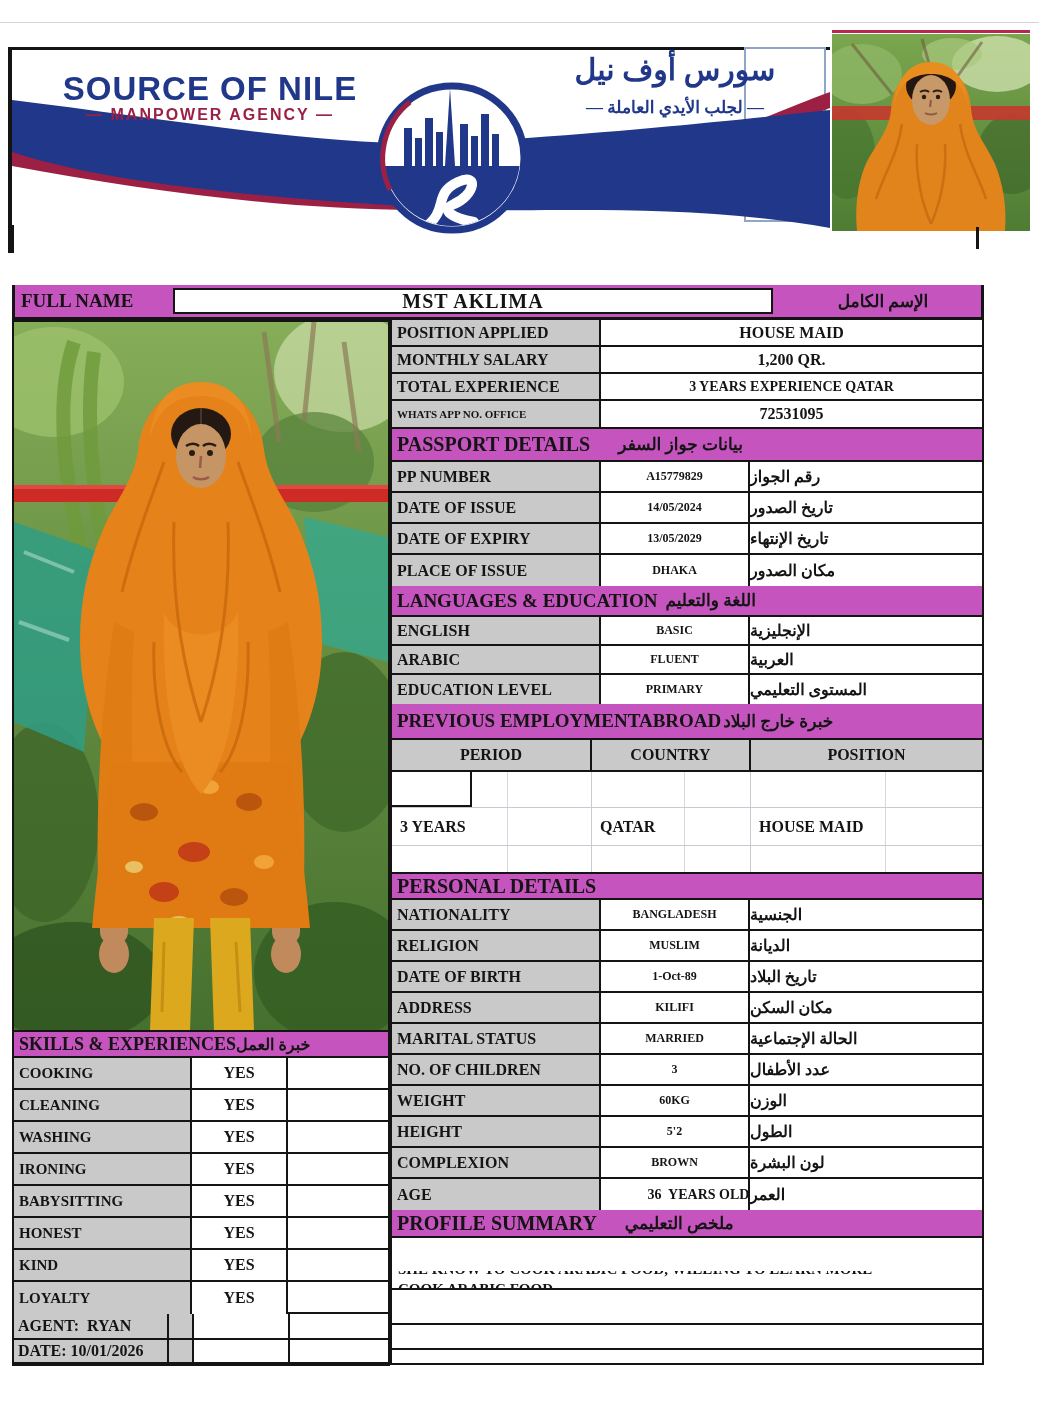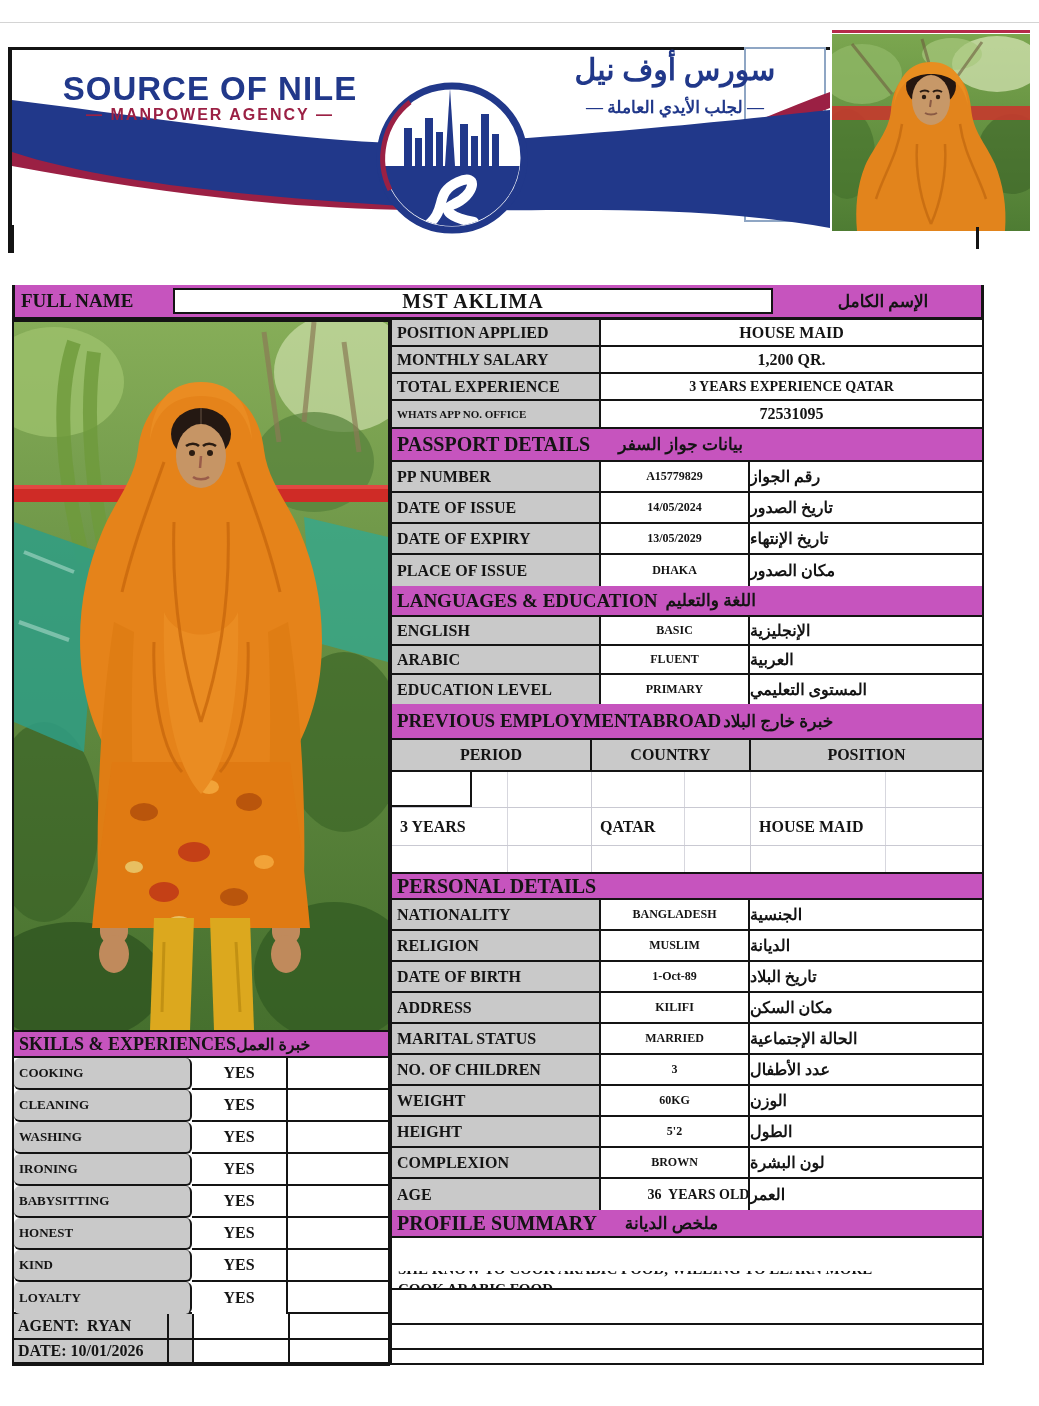--- a/index.html
+++ b/index.html
@@ -56,21 +56,21 @@
   .eb{border-right:1px solid #c9c9d2;border-bottom:1px solid #c9c9d2;position:relative;font-size:16px;padding-left:8px;}
   .eb::after{content:"";position:absolute;left:58%;top:0;bottom:0;width:1px;background:#d7d7de;}
   .emp .trow > .eb:last-child{border-right:0;}
   .emp .trow:last-child > .eb{border-bottom:0;}
   .emp-box{position:absolute;left:0;top:0;width:80px;height:100%;border:2px solid #141414;border-left:0;border-top:0;box-sizing:border-box;}
   
   .sum-table{grid-template-columns:1fr;grid-template-rows:52px 25px 25px 1fr;}
   .sum{padding-left:6px;padding-right:90px;font-size:15px;white-space:normal;line-height:1.3;margin-top:33px;}
   
   .tsk{grid-template-columns:178px 96px 1fr;grid-template-rows:repeat(8,32px);}
-  .tsk .lbl{font-size:13px;border-radius:6px;}
+  .tsk .lbl{font-size:15px;}
   .tsk .val{font-size:16px;}
   
   .title-bar{left:12px;top:248px;width:972px;height:37px;background:#c654be;border:3px solid #141414;
              display:flex;align-items:center;justify-content:center;font-weight:bold;font-size:22px;white-space:pre;}
   .fullname-row{left:12px;top:285px;width:972px;height:35px;background:#c654be;
                 border:3px solid #141414;border-top:0;padding-left:41px;}
   .fn-label{left:6px;top:0;height:100%;display:flex;align-items:center;font-weight:bold;font-size:19px;}
   .fn-box{left:158px;top:3px;width:600px;height:26px;background:#fff;border:2px solid #141414;
           display:flex;align-items:center;justify-content:center;font-weight:bold;font-size:20px;letter-spacing:1px;}
   .fn-ar{left:770px;top:0;width:196px;height:100%;display:flex;align-items:center;justify-content:center;
@@ -386,21 +386,21 @@
   </div>
       <div class="trow">
     <div class="c lbl">AGE</div>
     <div class="c val">36  YEARS OLD</div>
     <div class="c ar" dir="rtl">العمر</div>
   </div>
     </div>
 
   <div class="abs bar" style="left:390px;top:1210px;width:594px;height:28px">
     <span class="ttl">PROFILE SUMMARY</span>
-    <span class="tar" dir="rtl">ملخص الديانة</span>
+    <span class="tar" dir="rtl">ملخص التعليمي</span>
   </div>
   <div class="abs grid sum-table" style="left:390px;top:1238px;width:594px;height:127px">
       <div class="trow">
     <div class="c sum">SHE KNOW TO COOK ARABIC FOOD, WILLING TO LEARN MORE COOK ARABIC FOOD</div>
   </div>
       <div class="trow">
     <div class="c sum">SHE CAN DO CLEAN THE HOUSE</div>
   </div>
       <div class="trow">
     <div class="c sum">SHE CAN DO WASH AND IRON THE CLOTHS</div>

